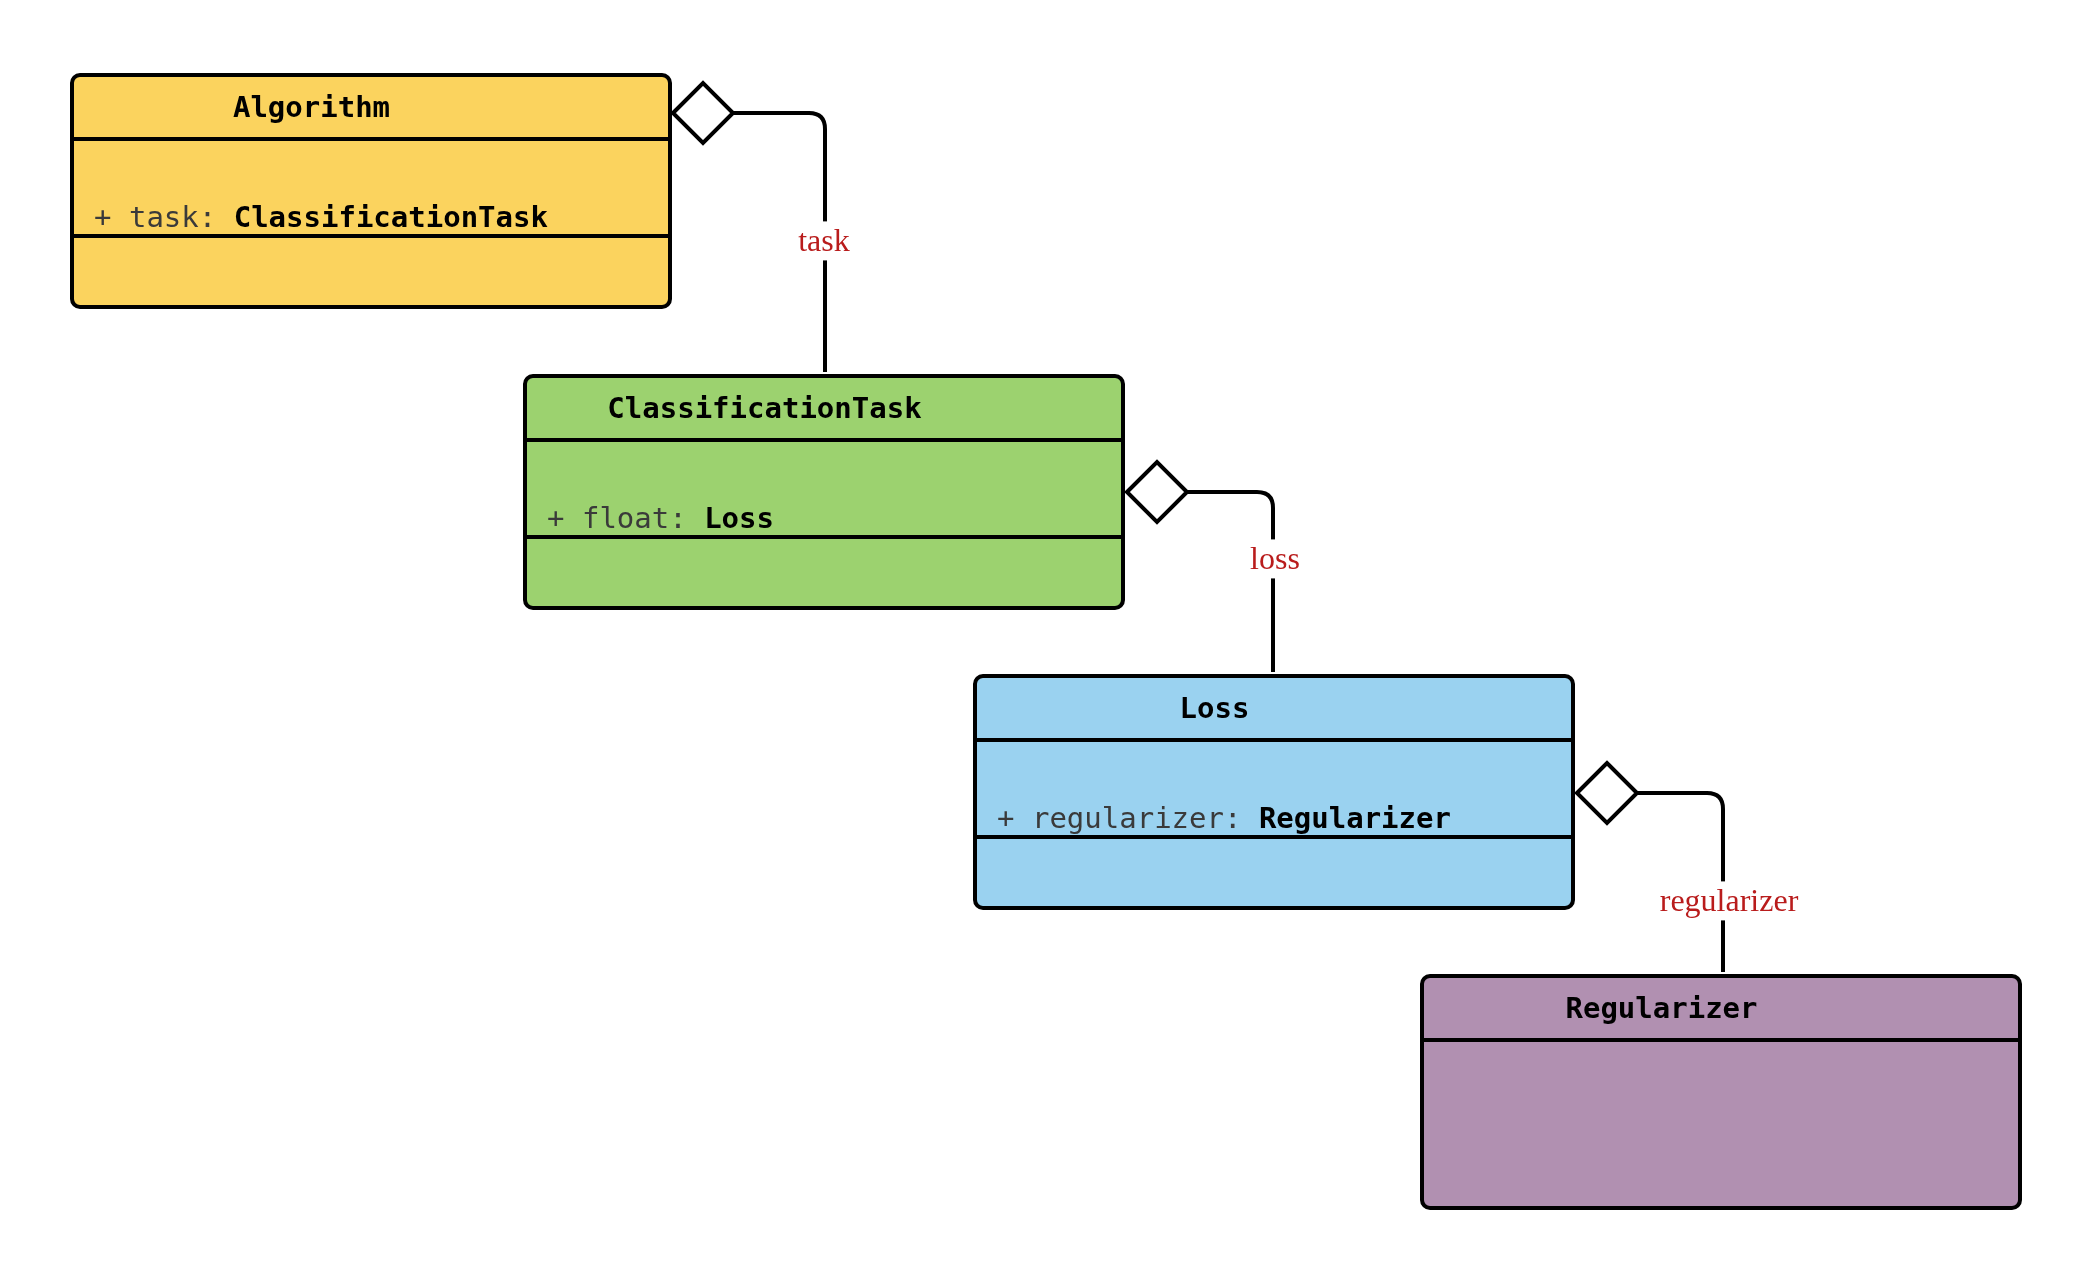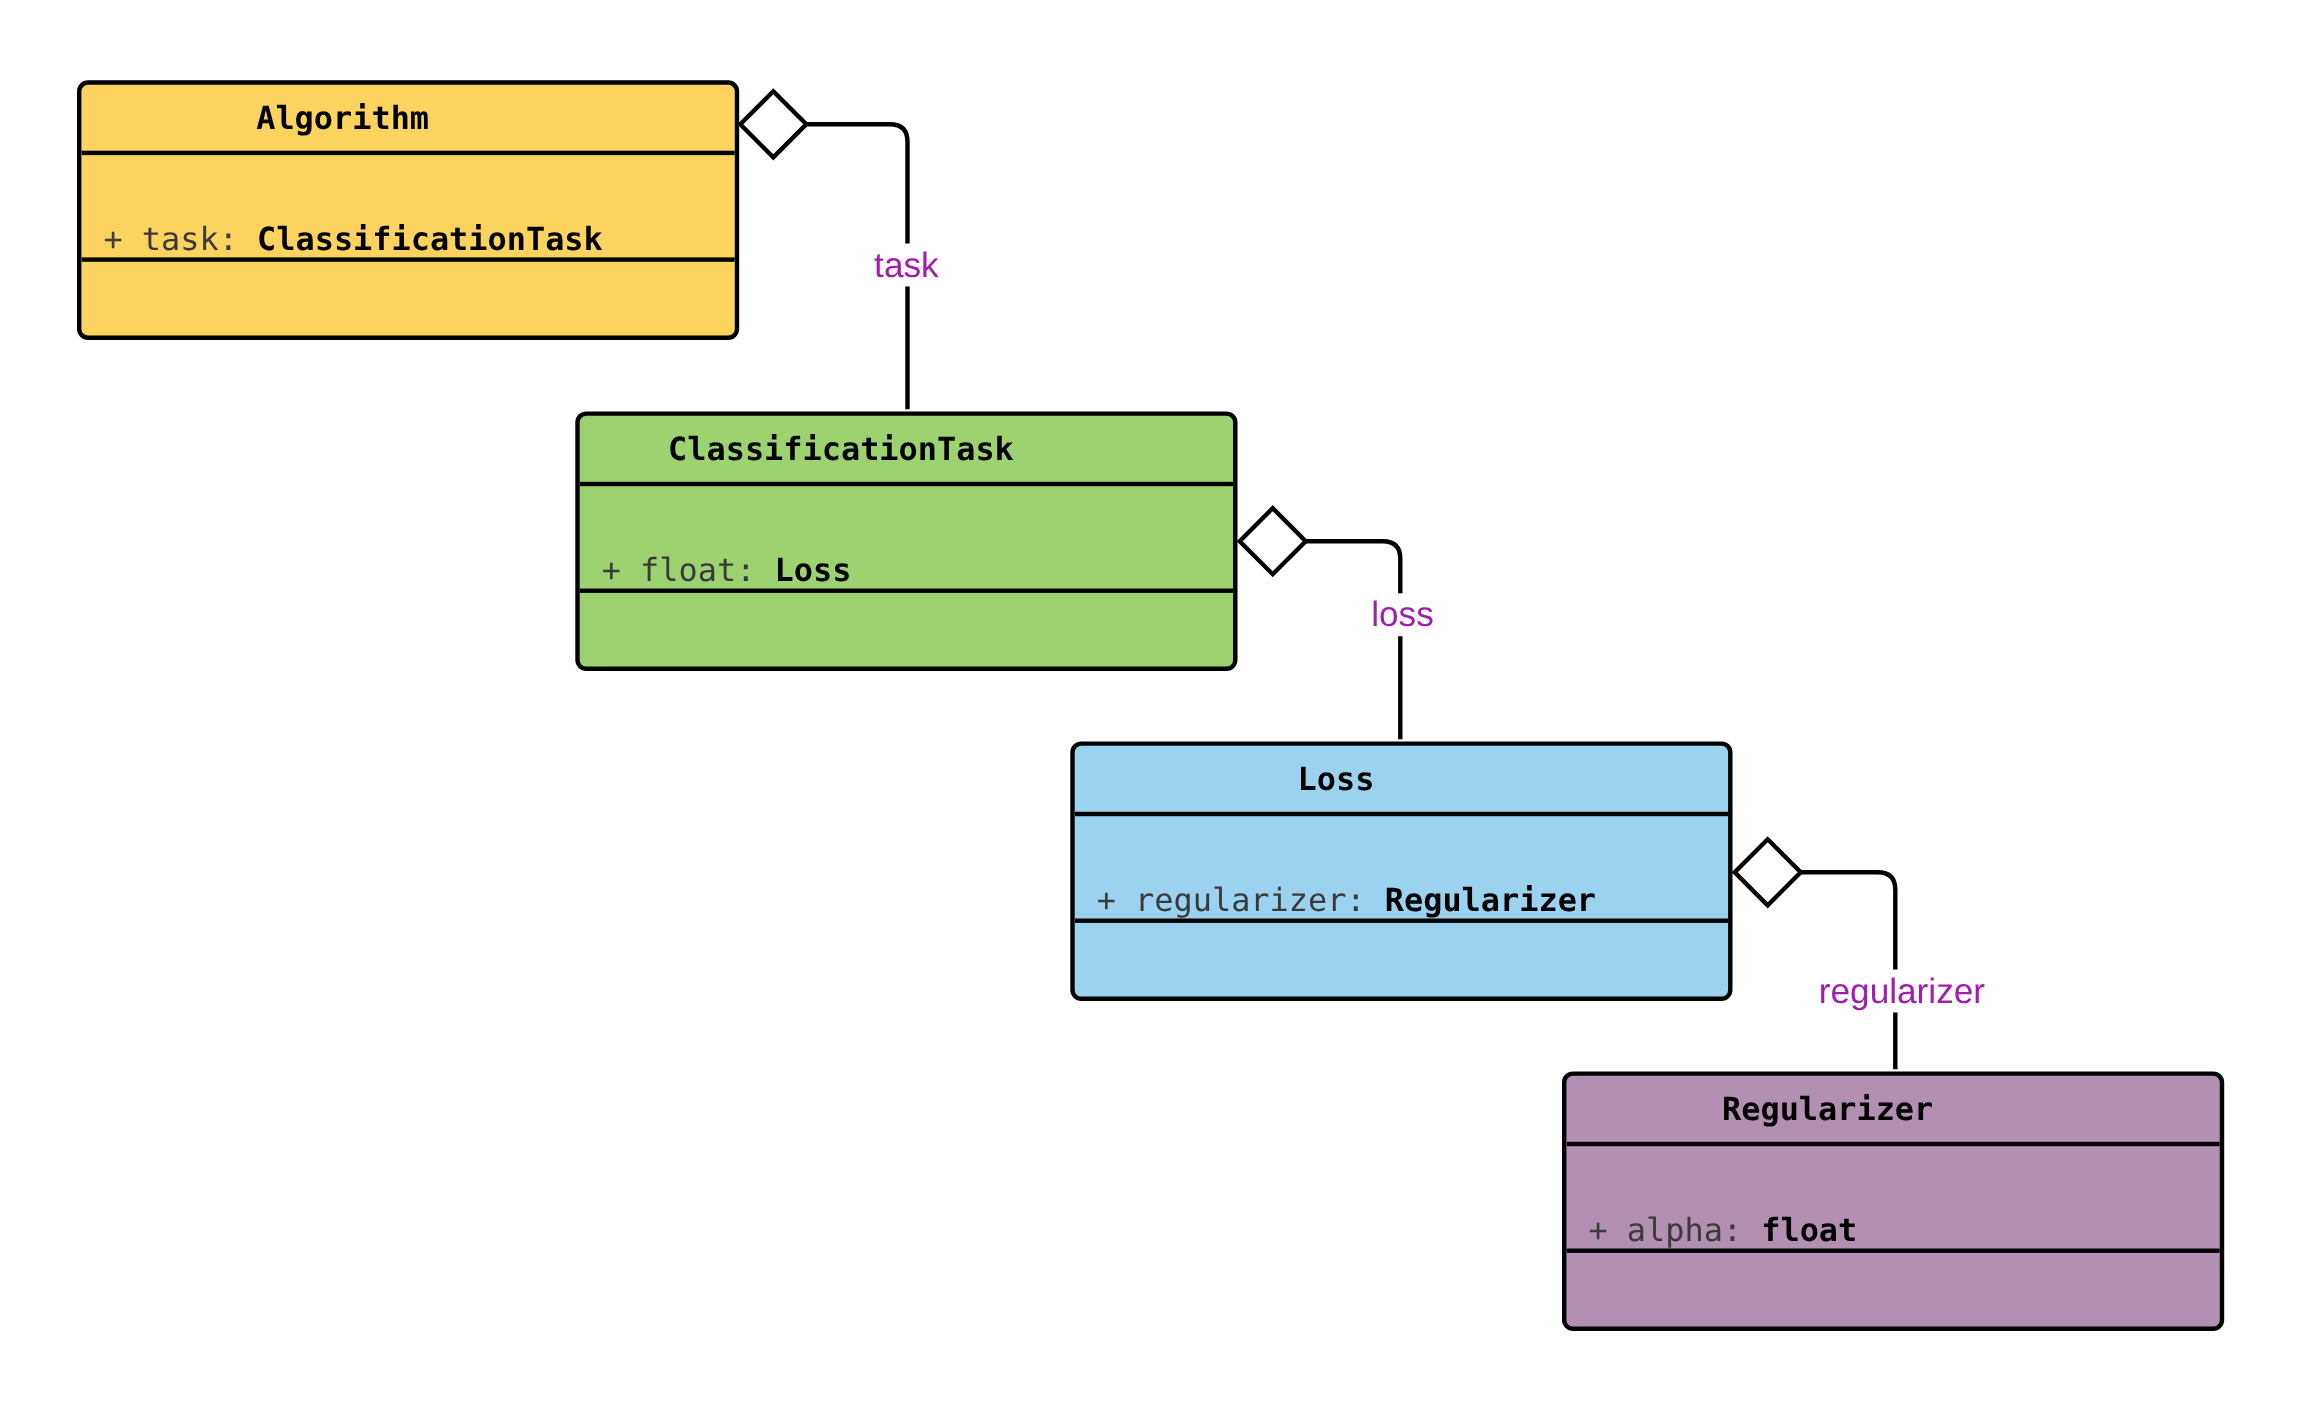--- a/index.html
+++ b/index.html
@@ -70,23 +70,23 @@
     top: 0;
     width: 2100px;
     height: 1286px;
     pointer-events: none;
   }
   .edge-label {
     position: absolute;
     transform: translate(-50%, -50%);
     background: #ffffff;
     padding: 2px 8px;
-    font-family: Liberation Sans, sans-serif;
+    font-family: Liberation Serif, serif;
     font-size: 32px;
-    color: #a21caf;
+    color: #b91c1c;
     line-height: 1.1;
     white-space: nowrap;
   }
   #label-task        { left: 824px;  top: 241px; }
   #label-loss        { left: 1275px; top: 559px; }
   #label-regularizer { left: 1729px; top: 901px; }
 </style>
 </head>
 <body>
 
@@ -111,23 +111,20 @@
   <div class="uml-class" id="class-loss" style="background: rgb(154, 210, 240);">
     <div class="title">Loss</div>
     <div class="attrs">
       <span class="attr-name">+ regularizer: </span><span class="attr-type">Regularizer</span>
     </div>
     <div class="methods"></div>
   </div>
 
   <div class="uml-class" id="class-regularizer" style="background: rgb(177, 144, 177);">
     <div class="title">Regularizer</div>
-    <div class="attrs">
-      <span class="attr-name">+ alpha: </span><span class="attr-type">float</span>
-    </div>
     <div class="methods"></div>
   </div>
 
   <svg id="edges" viewBox="0 0 2100 1286" xmlns="http://www.w3.org/2000/svg">
 
     <path d="M 733 113 L 809 113 Q 825 113 825 129 L 825 372" fill="none" stroke="#000000" stroke-width="4"></path>
     <path d="M 673 113 L 703 83 L 733 113 L 703 143 Z" fill="#ffffff" stroke="#000000" stroke-width="4" stroke-linejoin="miter"></path>
 
     <path d="M 1187 492 L 1257 492 Q 1273 492 1273 508 L 1273 672" fill="none" stroke="#000000" stroke-width="4"></path>
     <path d="M 1127 492 L 1157 462 L 1187 492 L 1157 522 Z" fill="#ffffff" stroke="#000000" stroke-width="4" stroke-linejoin="miter"></path>

